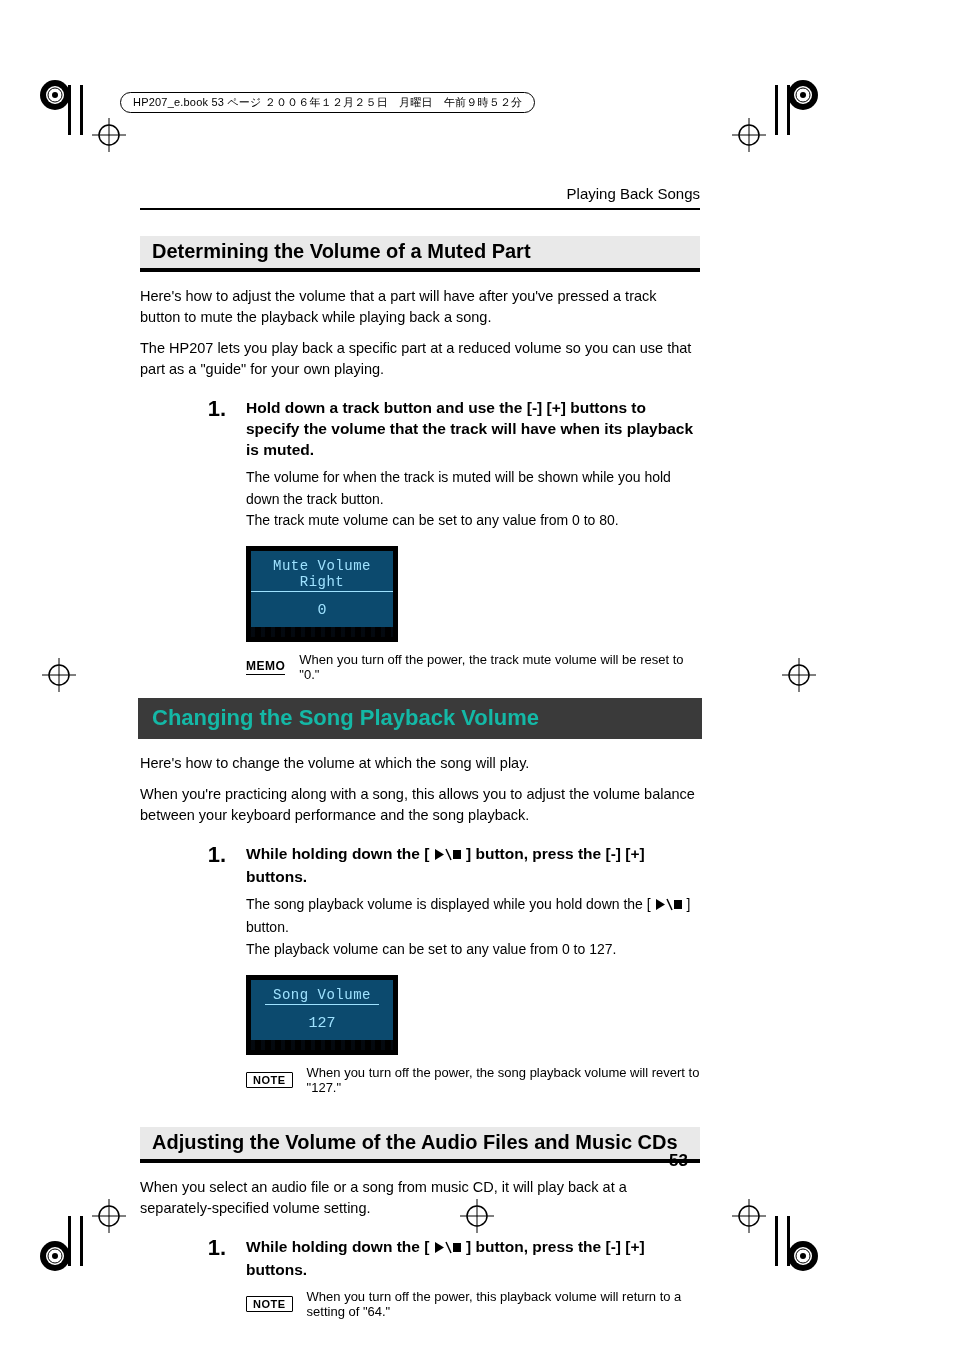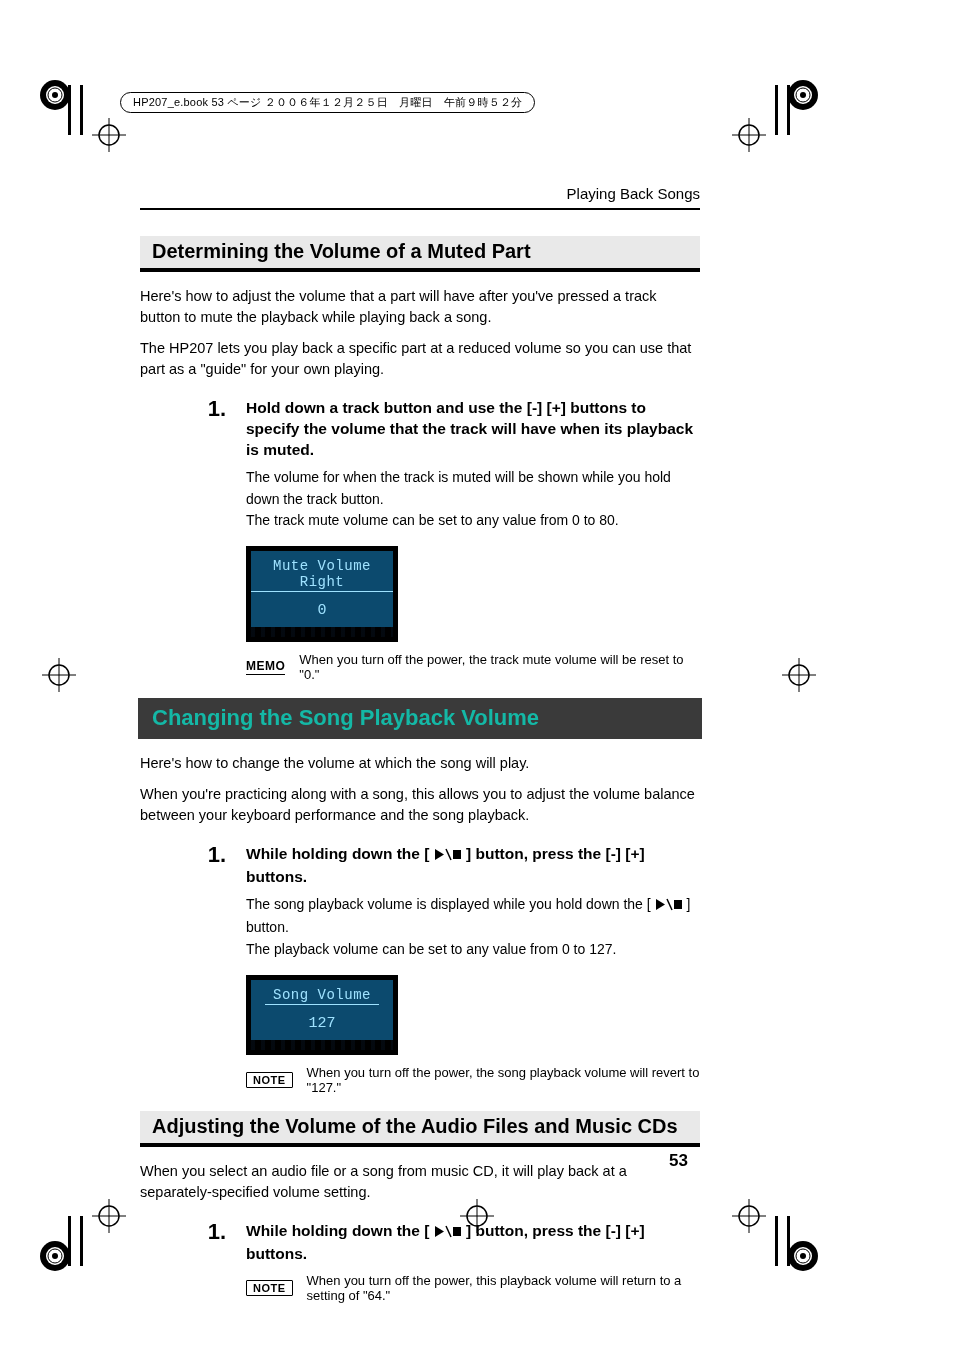--- a/index.html
+++ b/index.html
@@ -220,21 +220,21 @@
           <div class="lcd-strip"></div>
         </div>
       </div>
     </div>
 
     <div class="callout">
       <span class="label-note">NOTE</span>
       <span class="ctext">When you turn off the power, the song playback volume will revert to "127."</span>
     </div>
 
-    <div class="sub-h" style="margin-top:16px;">Adjusting the Volume of the Audio Files and Music CDs</div>
+    <div class="sub-h" style="margin-top:32px;">Adjusting the Volume of the Audio Files and Music CDs</div>
     <p class="body">When you select an audio file or a song from music CD, it will play back at a separately-specified volume setting.</p>
 
     <div class="step">
       <div class="num">1.</div>
       <div class="txt">
         <span>While holding down the [</span>
         <span class="play-icon">
           <svg viewBox="0 0 28 13">
               <polygon points="1,1 10,6.5 1,12" fill="#000"></polygon>
               <line x1="12" y1="1" x2="17" y2="12" stroke="#000" stroke-width="1.5"></line>

